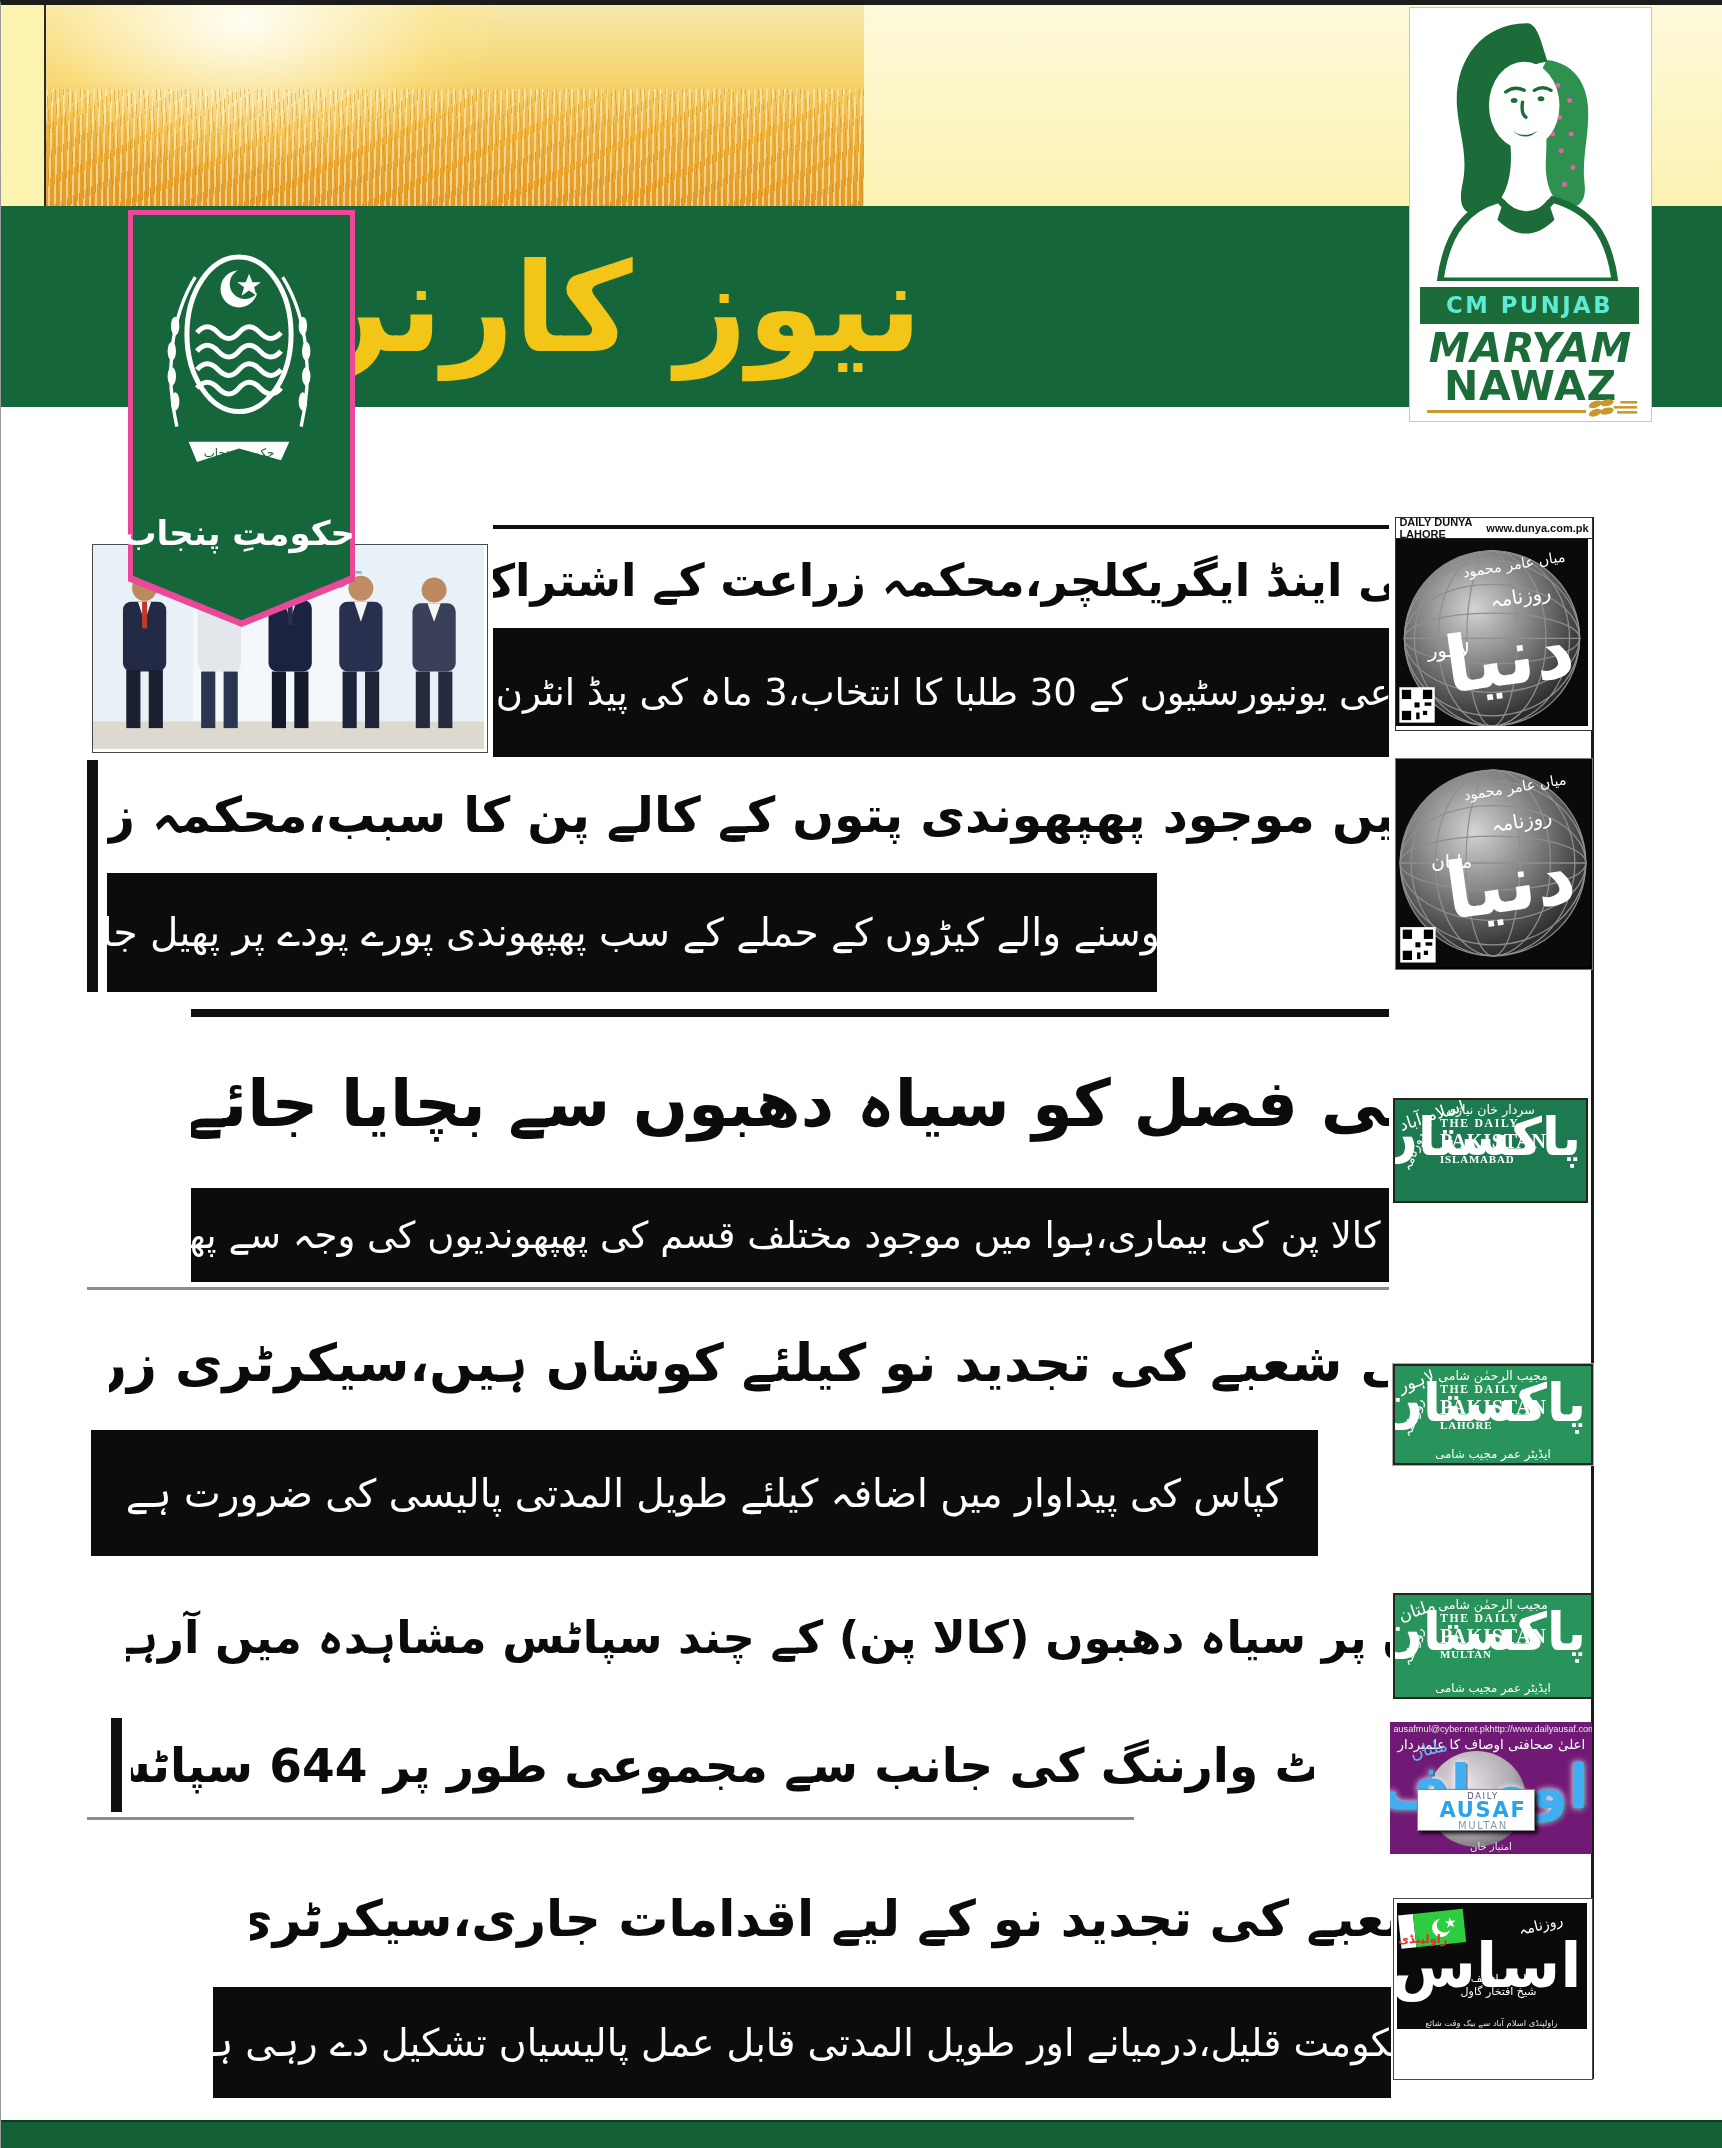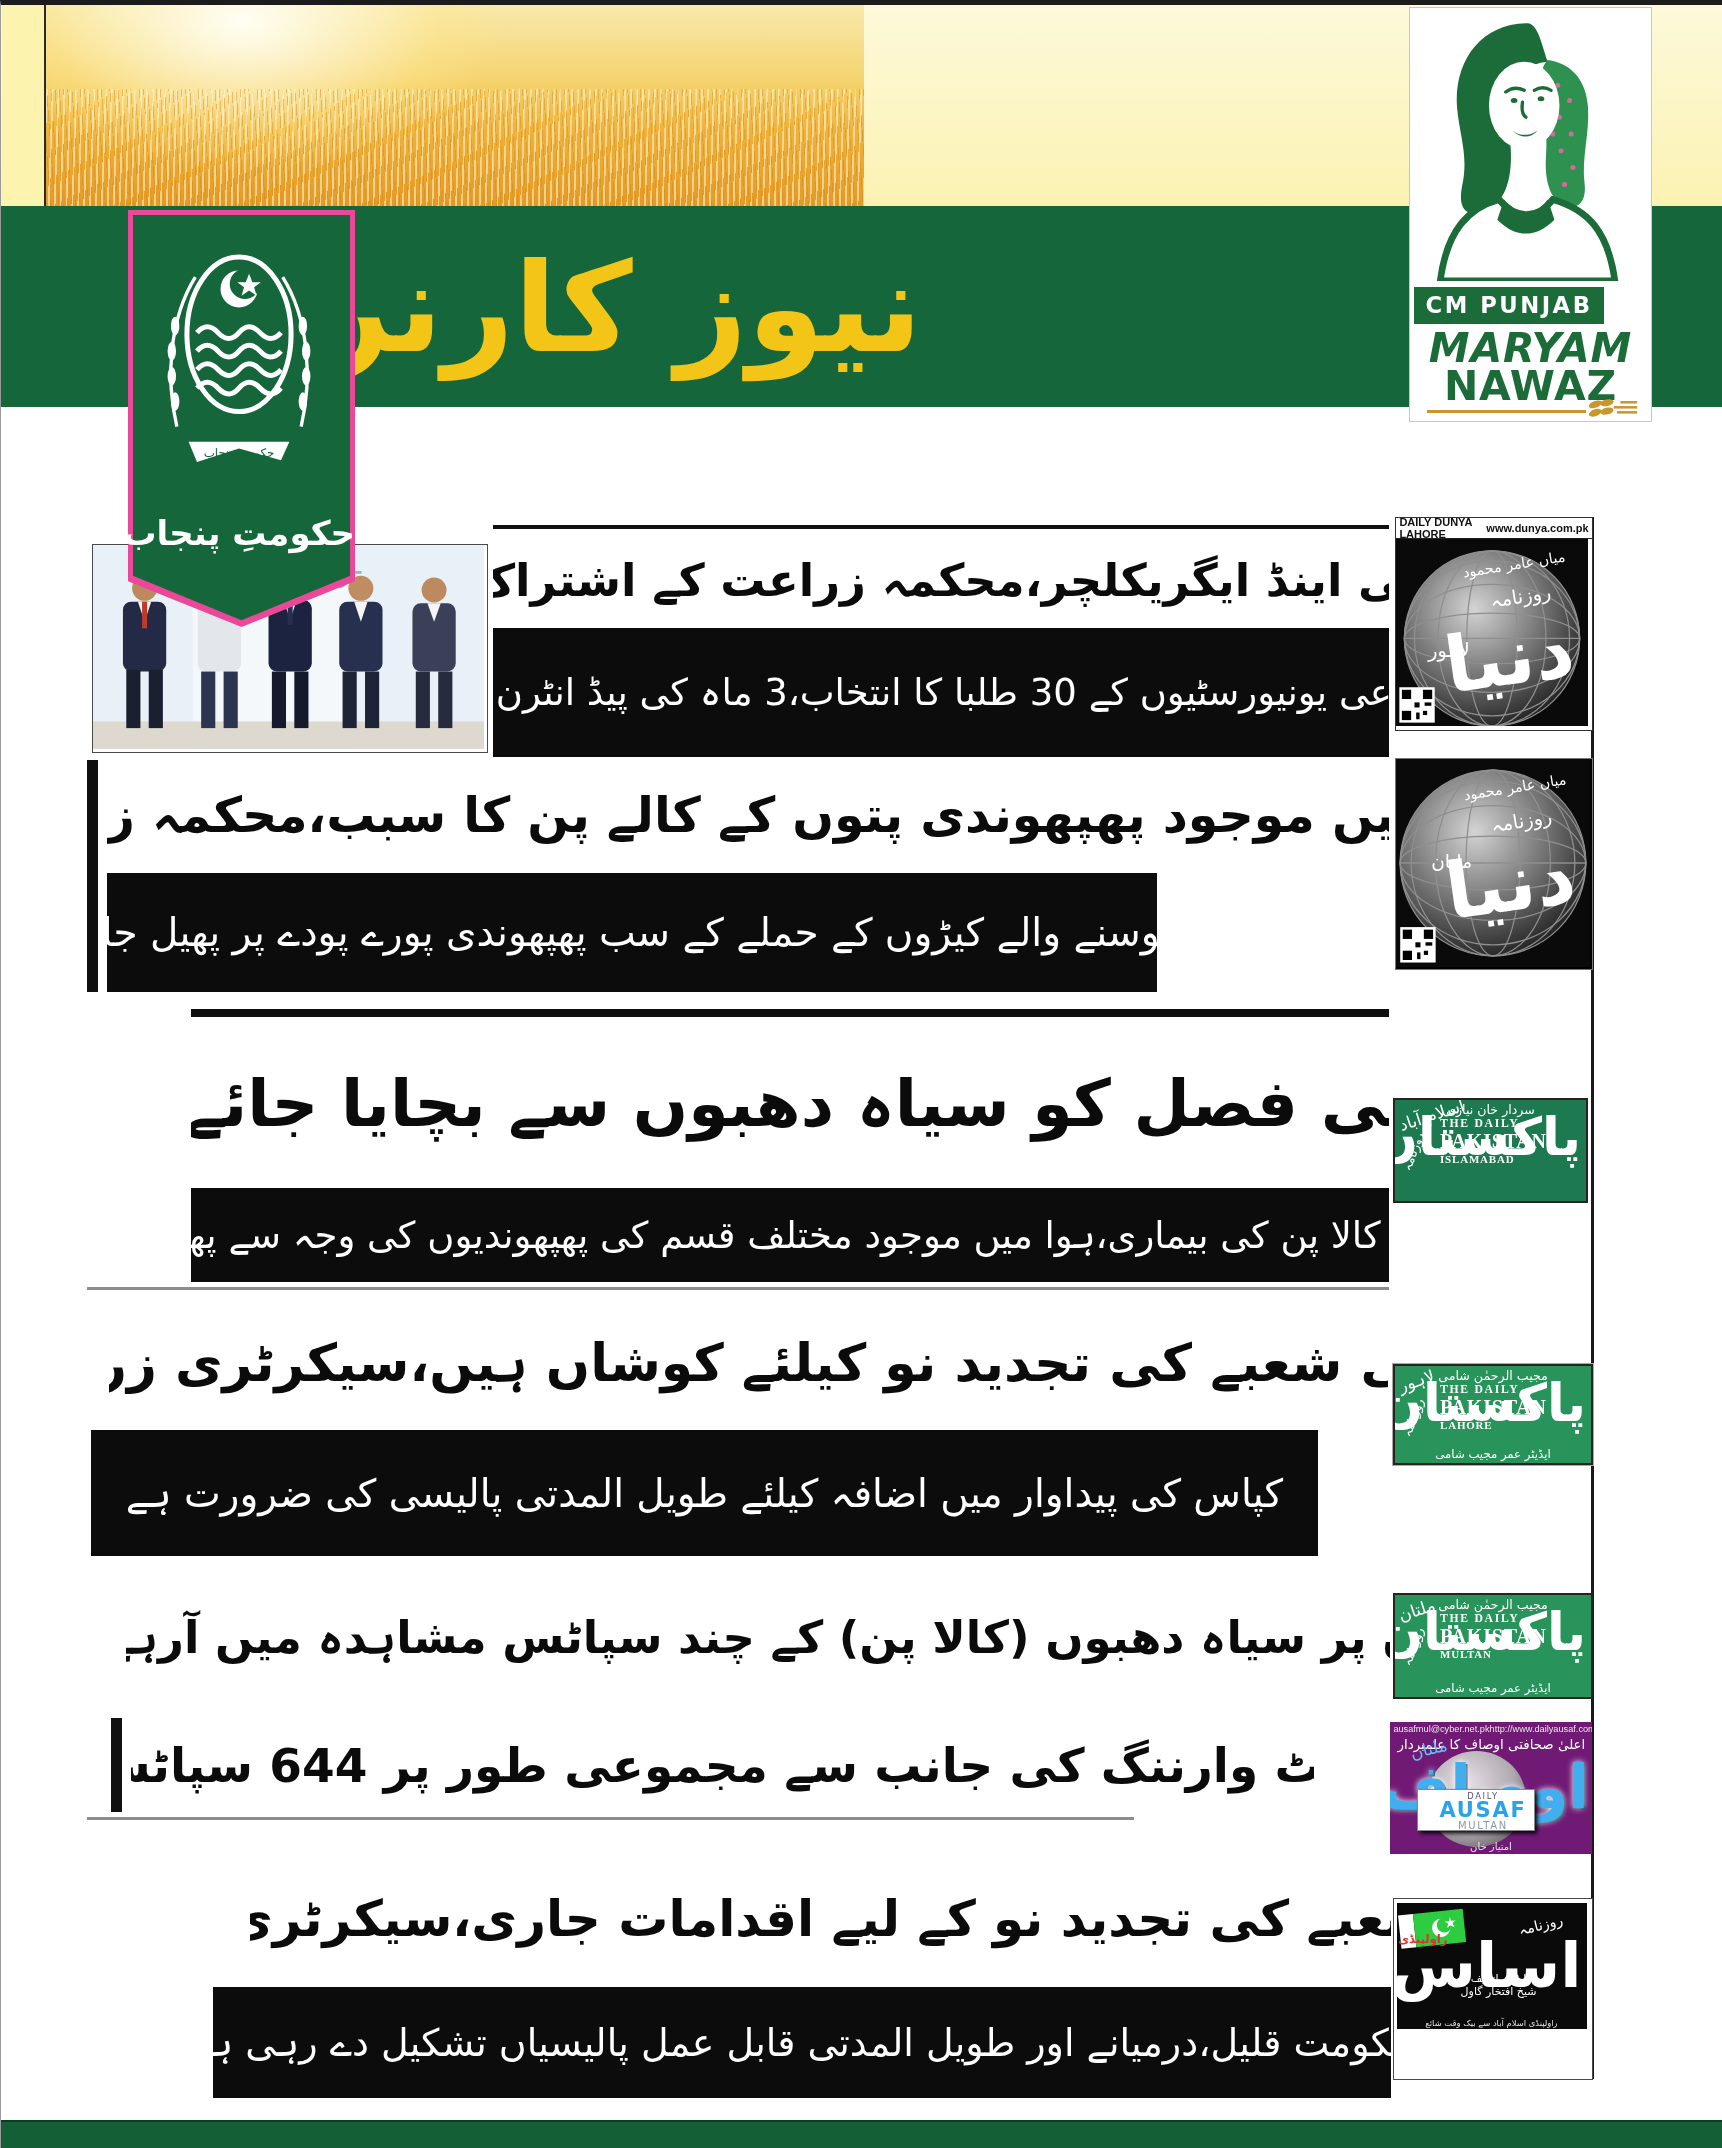--- a/index.html
+++ b/index.html
@@ -42,22 +42,22 @@
 
   
   .dept-banner{position:absolute;left:432px;top:415px;width:413px;height:70px;z-index:4;
            background:#ffffff;border:3.4px solid #0f5f33;border-radius:18.5px;
            box-shadow:5px 5.9px 0 #23402c;display:flex;align-items:center;justify-content:center;
            font-size:39px;font-weight:bold;color:#11693a;white-space:nowrap;}
 
   
   .cm-card{position:absolute;left:1409px;top:6.7px;width:241px;height:413px;background:#ffffff;
            z-index:7;border:0.8px solid #c9c9bb;}
-  .cm-role{position:absolute;left:4px;top:279px;width:190px;height:37px;background:#1c6c39;
-           display:flex;align-items:center;justify-content:center;color:#ffffff;
+  .cm-role{position:absolute;left:10px;top:279px;width:219px;height:37px;background:#1c6c39;
+           display:flex;align-items:center;justify-content:center;color:#5eead4;
            font-weight:bold;font-size:22.7px;letter-spacing:2.5px;white-space:nowrap;}
   .cm-name{position:absolute;left:0;width:100%;text-align:center;color:#1c6c39;
            font-weight:900;font-size:41px;line-height:39px;letter-spacing:0.8px;white-space:nowrap;}
   .cm-name.first{top:321px;font-style:italic;} .cm-name.last{top:359px;}
   .cm-rule{position:absolute;left:17px;top:402px;width:159px;height:3.4px;background:#c9972b;}
   .cm-wheat{position:absolute;right:11.7px;top:388px;width:54px;height:28.5px;}
 
   
   .hl{display:flex;align-items:center;justify-content:center;position:absolute;overflow:hidden;
       white-space:nowrap;color:#0b0b0b;background:#ffffff;font-weight:bold;}

